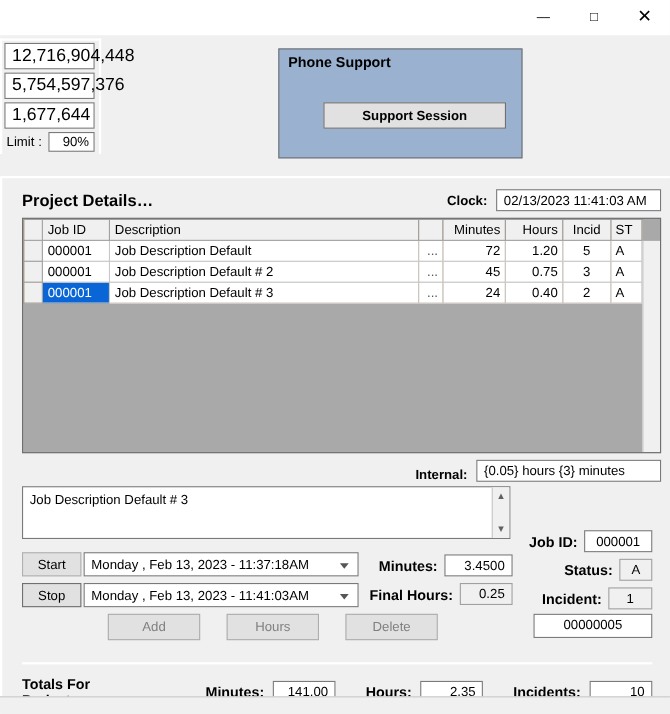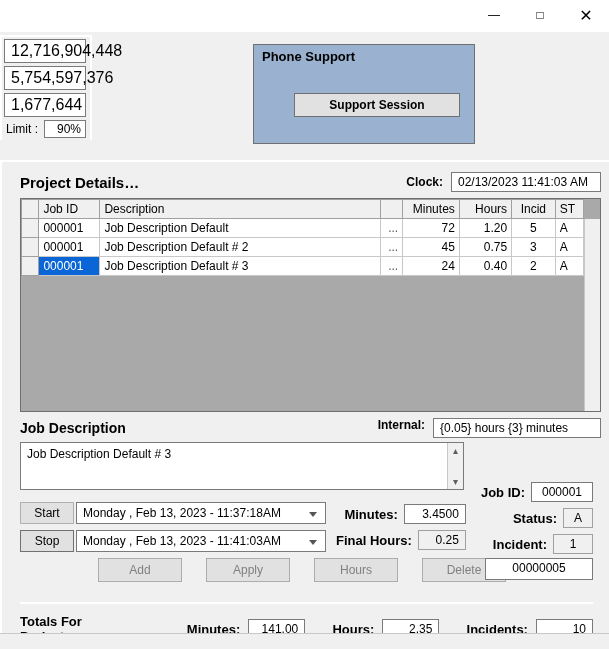--- a/index.html
+++ b/index.html
@@ -180,21 +180,21 @@
   
   .c-rowhdr{width:16px} .c-jobid{width:56px} .c-desc{width:258px} .c-el{width:20px}
   .c-min{width:52px} .c-hr{width:48px} .c-inc{width:40px} .c-st{width:26px}
 
   
   .desc-row {
     display: flex; align-items: center; margin-top: 6px;
   }
   .desc-row .jd-label { font-weight: 600; font-size: 14px; }
   .desc-row .internal {
-    margin-left: auto; display: flex; align-items: flex-start; gap: 8px;
+    margin-left: auto; display: flex; align-items: flex-end; gap: 8px;
     font-weight: 600;
   }
   .desc-row .internal .boxed { width: 168px; font-weight:400; }
 
   .desc-text {
     margin-top: 4px;
     width: 444px;
     height: 48px;
     background: #fff;
     border: 1px solid #7a7a7a;
@@ -379,21 +379,20 @@
             <td class="num">0.40</td>
             <td class="cen">2</td>
             <td>A</td>
           </tr>
         </tbody>
     </table>
     <div class="vscroll"></div>
   </div>
 
   <div class="desc-row">
-    <span class="jd-label">Job Description</span>
     <span class="internal">
       <span>Internal:</span>
       <span class="boxed">{0.05} hours {3} minutes</span>
     </span>
   </div>
 
   <div class="controls-block">
 
     <div class="desc-text">
       <span>Job Description Default # 3</span>
@@ -438,21 +437,20 @@
         <span class="boxed">3.4500</span>
       </div>
       <div class="r">
         <span class="lbl">Final Hours:</span>
         <span class="readonly-box">0.25</span>
       </div>
     </div>
 
     <div class="action-row">
       <div class="abtn">Add</div>
-      <div class="abtn">Apply</div>
       <div class="abtn">Hours</div>
       <div class="abtn">Delete</div>
     </div>
     <div class="boxed counter-box">00000005</div>
 
     <div class="totals">
       <span class="tlbl">Totals For Project:</span>
       <span style="flex:0 0 60px"></span>
       <span class="tlbl">Minutes:</span>
       <span class="boxed">141.00</span>

